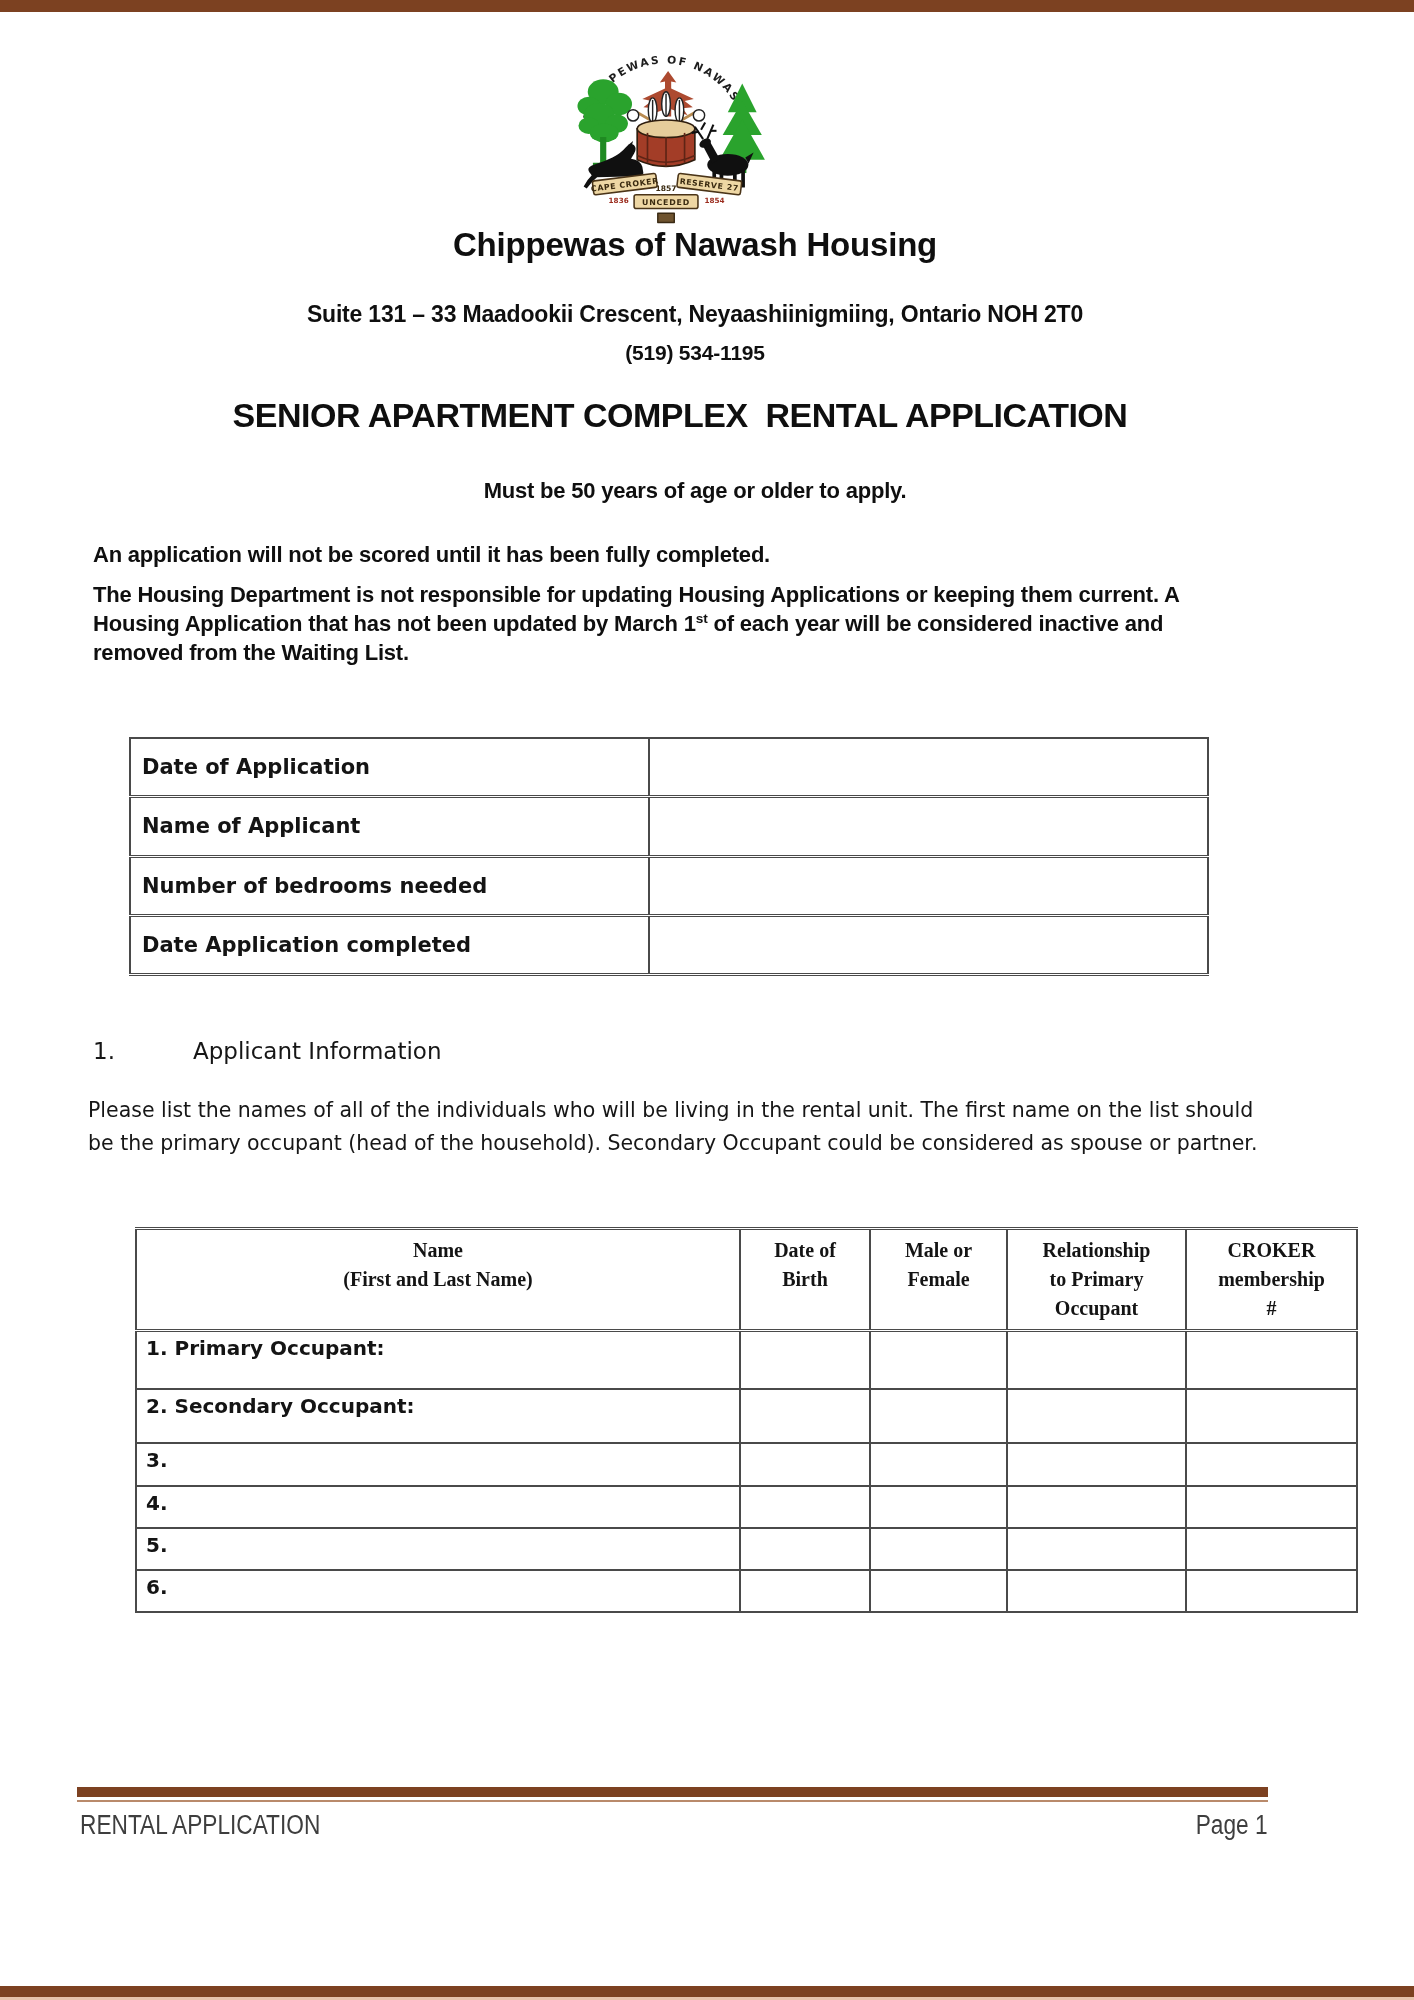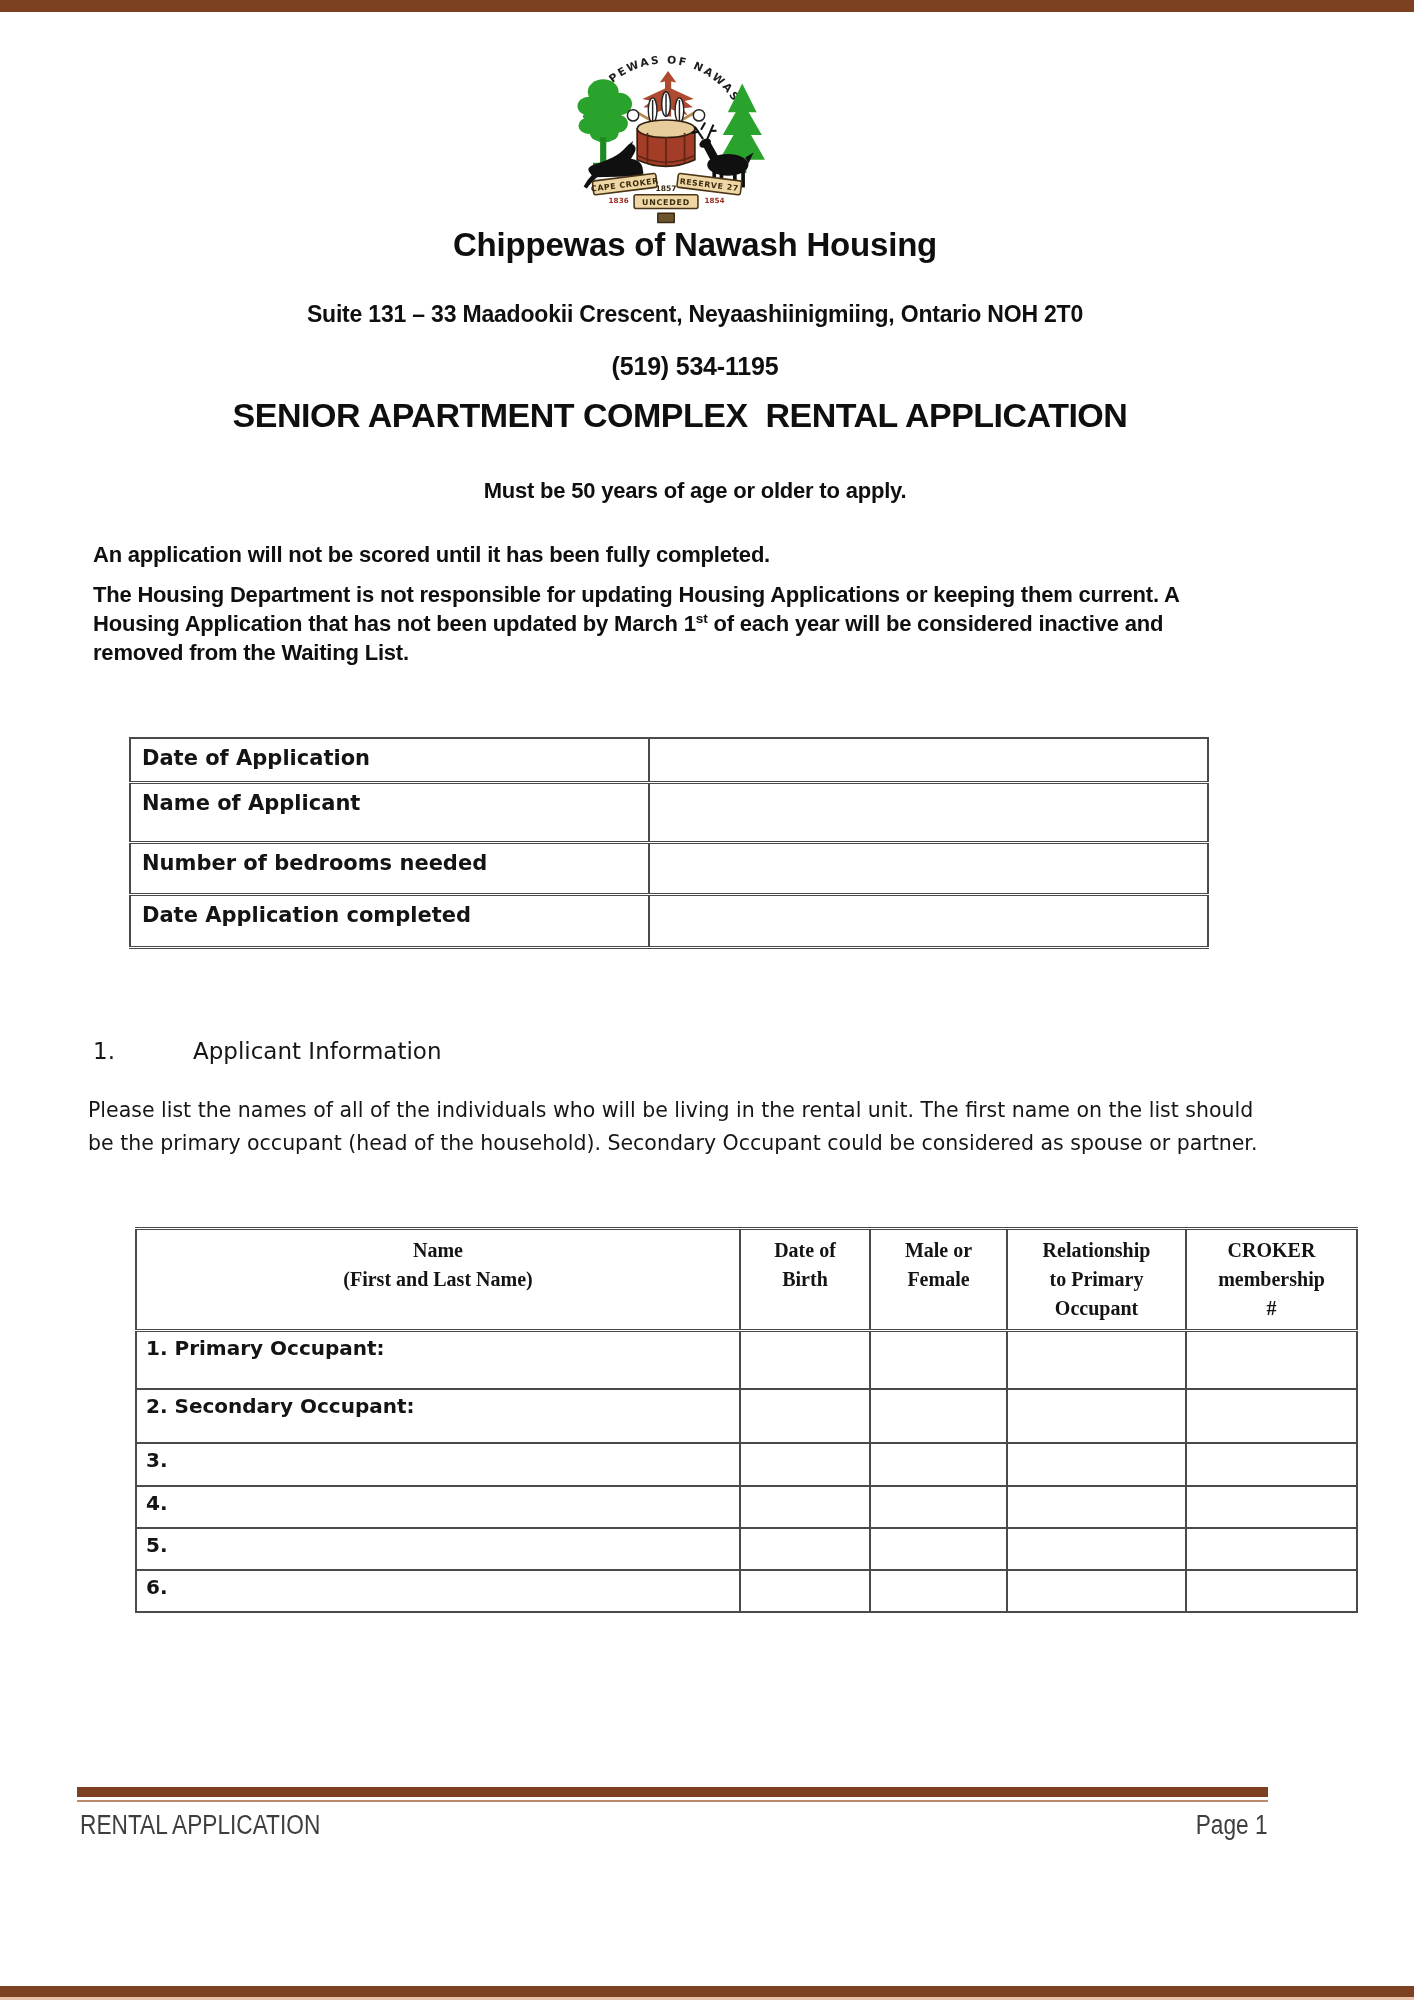--- a/index.html
+++ b/index.html
@@ -10,21 +10,21 @@
   .abs{position:absolute;}
   .fullbar{left:0;width:1414px;background:#7c4121;}
   .palebar{left:0;width:1414px;background:#e6c2ab;}
   .arialb{font-family:"Liberation Sans",sans-serif;font-weight:bold;color:#0f0f0f;letter-spacing:-0.2px;}
   .formfont{font-family:"DejaVu Sans",sans-serif;color:#161616;}
   .centered{text-align:center;margin-left:20px;}
   sup{font-size:0.62em;vertical-align:super;line-height:0;}
 
   
   #t1{border-collapse:collapse;table-layout:fixed;width:1078px;background:#fff;}
-  #t1 td{border:2px solid #4a4a4a;vertical-align:top;padding:7px 11px;}
+  #t1 td{border:2px solid #4a4a4a;vertical-align:top;padding:16px 11px;}
   #t1 td.lbl{font-family:"DejaVu Sans",sans-serif;font-weight:600;font-size:21px;color:#141414;}
   #t1 tr{border-bottom:3px double #4a4a4a;}
 
   
   #t2{border-collapse:collapse;table-layout:fixed;width:1221px;background:#fff;}
   #t2 th,#t2 td{border:2px solid #4a4a4a;}
   #t2 thead th{
     font-family:Liberation Serif, serif;font-weight:700;font-size:20px;line-height:29px;
     white-space:pre-line;text-align:center;vertical-align:top;padding:6px 4px;
     border-top:3px double #4a4a4a;border-bottom:3px double #4a4a4a;color:#141414;
@@ -136,21 +136,21 @@
       <text x="148" y="156" text-anchor="middle" font-size="7" font-weight="bold" fill="#9b2d1f">1854</text>
       <rect x="93" y="166" width="16" height="9" fill="#6e532f" stroke="#3a2a14" stroke-width="1.4"></rect>
     </g>
   </svg>
 </div>
 
 <div class="abs arialb centered" style="top:226px;left:0;width:1350px;font-size:33px;">Chippewas of Nawash Housing</div>
 
 <div class="abs arialb centered" style="top:301px;left:0;width:1350px;font-size:23px;">Suite 131 – 33 Maadookii Crescent, Neyaashiinigmiing, Ontario NOH 2T0</div>
 
-<div class="abs arialb centered" style="top:352px;left:0;width:1350px;font-size:25px;">(519) 534-1195</div>
+<div class="abs arialb centered" style="top:341px;left:0;width:1350px;font-size:21px;">(519) 534-1195</div>
 
 <div class="abs arialb centered" style="top:396px;left:0;width:1320px;font-size:34px;letter-spacing:-0.5px;white-space:pre;">SENIOR APARTMENT COMPLEX  RENTAL APPLICATION</div>
 
 <div class="abs arialb centered" style="top:478px;left:0;width:1350px;font-size:22px;">Must be 50 years of age or older to apply.</div>
 
 <div class="abs arialb" style="left:93px;top:542px;font-size:22px;">An application will not be scored until it has been fully completed.</div>
 
 <p class="abs arialb" style="left:93px;top:580px;width:1096px;font-size:22px;line-height:29px;margin:0;"><span>The Housing Department is not responsible for updating Housing Applications or keeping them current.  A Housing Application that has not been updated by March 1</span><sup>st</sup><span> of each year will be considered inactive and removed from the Waiting List.</span></p>
 
 <table id="t1" class="abs" style="left:129px;top:737px;">

